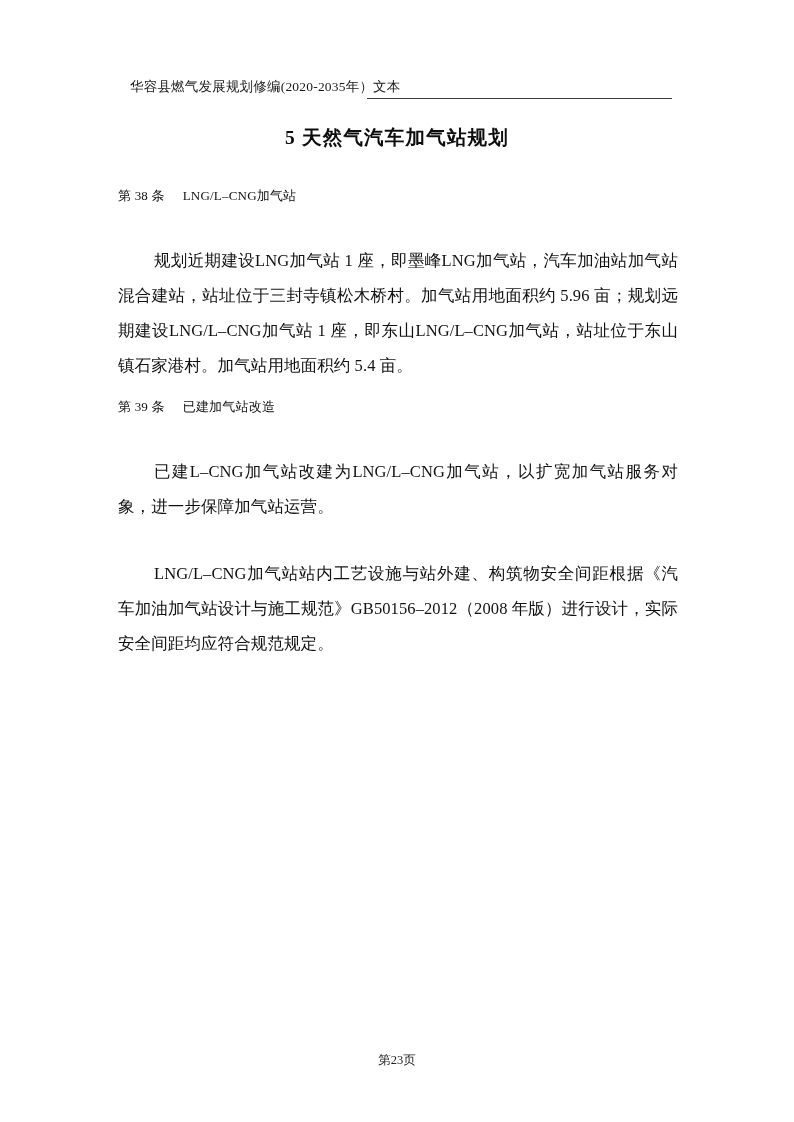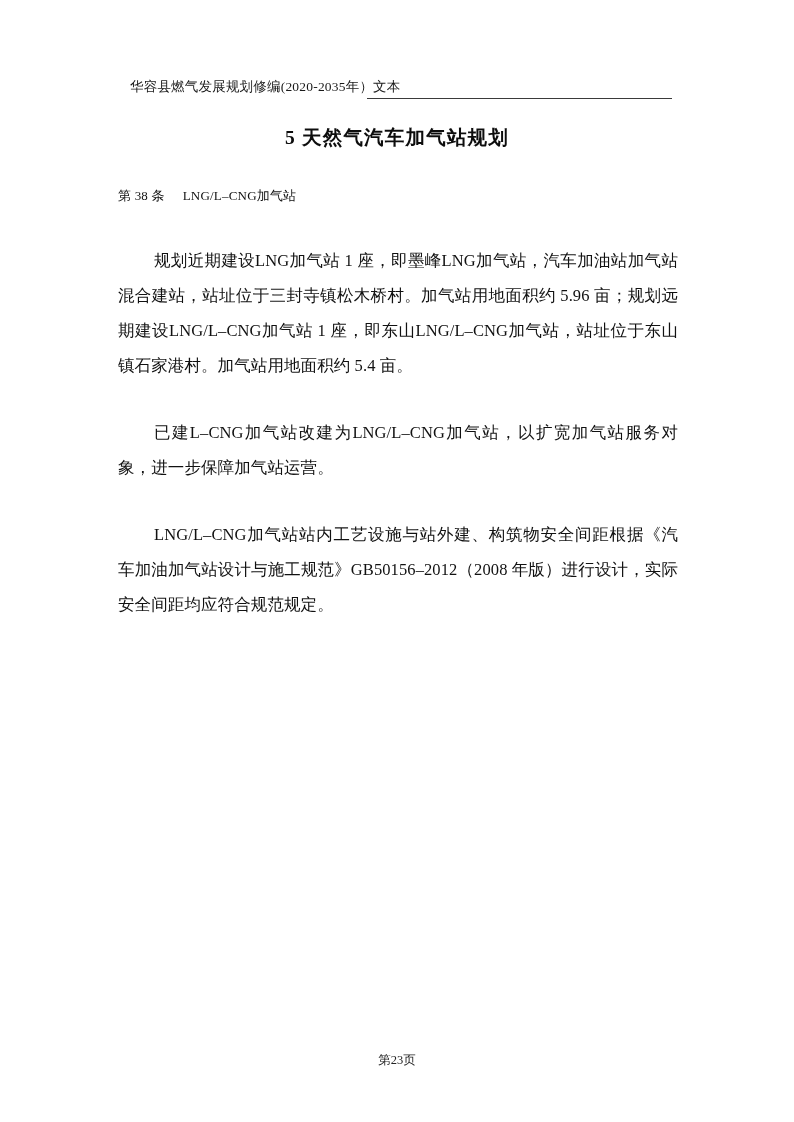--- a/index.html
+++ b/index.html
@@ -126,20 +126,23 @@
 
     <div class="chapter-title">5  天然气汽车加气站规划</div>
 
     <div class="body-block">
 
       <div class="clause-head">
         <span>第 38 条</span><span class="num-gap"></span><span>LNG/L–CNG加气站</span>
       </div>
       <p class="para indent">规划近期建设LNG加气站 1 座，即墨峰LNG加气站，汽车加油站加气站混合建站，站址位于三封寺镇松木桥村。加气站用地面积约 5.96 亩；规划远期建设LNG/L–CNG加气站 1 座，即东山LNG/L–CNG加气站，站址位于东山镇石家港村。加气站用地面积约 5.4 亩。</p>
 
+      <div class="clause-head">
+        <span>第 39 条</span><span class="num-gap"></span><span>已建加气站改造</span>
+      </div>
       <p class="para indent">已建L–CNG加气站改建为LNG/L–CNG加气站，以扩宽加气站服务对象，进一步保障加气站运营。</p>
 
       <p class="para indent">LNG/L–CNG加气站站内工艺设施与站外建、构筑物安全间距根据《汽车加油加气站设计与施工规范》GB50156–2012（2008 年版）进行设计，实际安全间距均应符合规范规定。</p>
 
     </div>
 
     <div class="footer">
       <span class="fnum">第23页</span>
     </div>
 

